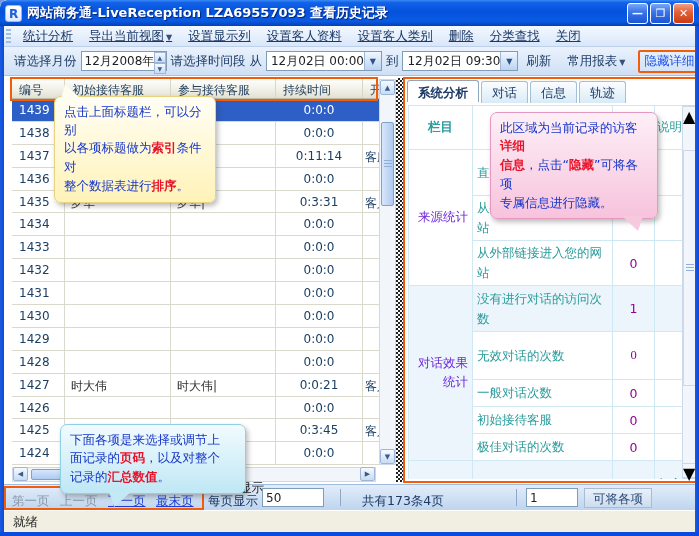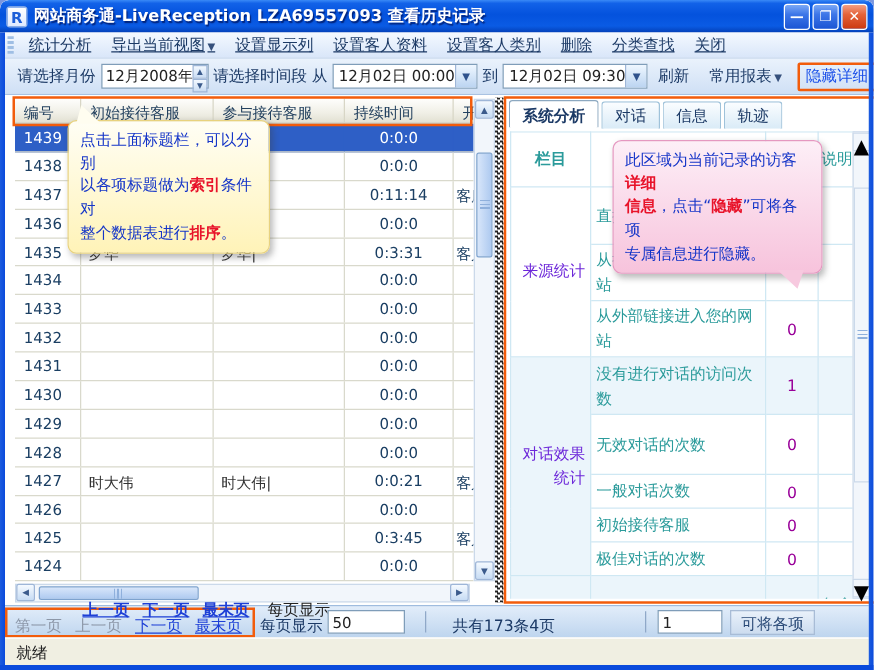--- a/index.html
+++ b/index.html
@@ -79,21 +79,21 @@
   .tab{padding:3px 10px 0 10px;background:linear-gradient(180deg,#FBFDFF,#D9EBF7);border:1px solid #9FC2DA;border-bottom:none;border-radius:3px 3px 0 0;}
   .tab.active{background:#fff;font-weight:bold;border-color:#8CA8C0;position:relative;top:-1px;padding-top:4px;}
   .dwrap{position:absolute;left:3px;top:26px;width:276px;bottom:2px;overflow:hidden;}
   table.dtable{border-collapse:collapse;width:276px;table-layout:fixed;font-size:12.5px;}
   .dtable td{border:1px solid #CFE8F3;padding:2px 4px;vertical-align:middle;}
   .dtable .ghead{color:#2B9B9B;font-weight:bold;text-align:center;}
   .dtable .gcell{color:#6d28d9;text-align:right;word-break:break-all;line-height:1.5;}
   .dtable .lbl{color:#2B9B9B;line-height:1.6;}
   .dtable .val{color:#990099;text-align:center;}
   .dtable .note{color:#2B9B9B;text-align:center;word-break:break-all;line-height:1.5;padding:2px 1px;}
-  tr.h44{height:44px;} tr.h46{height:46px;} tr.h45{height:45px;} tr.h36{height:48px;} tr.h27{height:27px;} tr.h48{height:48px;}
+  tr.h44{height:44px;} tr.h46{height:46px;} tr.h45{height:45px;} tr.h36{height:48px;font-family:Liberation Serif, serif;} tr.h27{height:27px;} tr.h48{height:48px;}
   tr.tint td{background:#EBF5FB;}
   
   .callout{position:absolute;z-index:50;border-radius:7px;padding:6px 9px;font-size:12.5px;line-height:1.45;color:#1535C8;
     box-shadow:2px 3px 5px rgba(60,60,60,.35);}
   .em{color:#E8132A;font-weight:bold;font-family:Liberation Mono, monospace;}
   .co-yellow{left:46px;top:20px;width:162px;background:linear-gradient(180deg,#FFFEF5,#FFF3B8);border:1px solid #E8D27E;}
   .co-yellow .tail{position:absolute;left:6px;top:-13px;width:0;height:0;border-left:4px solid transparent;border-right:16px solid transparent;border-bottom:15px solid #FFFDF0;}
   .co-pink{left:482px;top:36px;width:168px;background:linear-gradient(180deg,#FDEFF7,#F7C3DC);border:1px solid #E598C0;}
   .co-pink .tail{position:absolute;right:14px;bottom:-13px;width:0;height:0;border-right:5px solid transparent;border-left:16px solid transparent;border-top:15px solid #F7C9DF;}
   .co-blue{left:52px;top:348px;width:186px;background:linear-gradient(180deg,#F2FBFE,#BFE7F5);border:1px solid #8FD0E6;}
@@ -399,20 +399,26 @@
       <span>整个数据表进行</span><span class="em">排序</span><span>。</span>
     </div>
 
     <div class="callout co-pink">
       <div class="tail"></div>
       <span>此区域为当前记录的访客</span><span class="em">详细</span><br>
       <span class="em">信息</span><span>，点击“</span><span class="em">隐藏</span><span>”可将各项</span><br>
       <span>专属信息进行隐藏。</span>
     </div>
 
+    <div class="callout co-blue">
+      <div class="tail"></div>
+      <span>下面各项是来选择或调节上</span><br>
+      <span>面记录的</span><span class="em">页码</span><span>，以及对整个</span><br>
+      <span>记录的</span><span class="em">汇总数值</span><span>。</span>
+    </div>
   </div>
 
   <div class="pagebar">
     <div class="hl-pages"></div>
     <span class="plink" style="left:8px">第一页</span>
     <span class="plink" style="left:56px">上一页</span>
     <span class="plink link" style="left:104px">下一页</span>
     <span class="plink link" style="left:152px">最末页</span>
     <span class="ghost link" style="left:62px">上一页</span>
     <span class="ghost link" style="left:110px">下一页</span>

